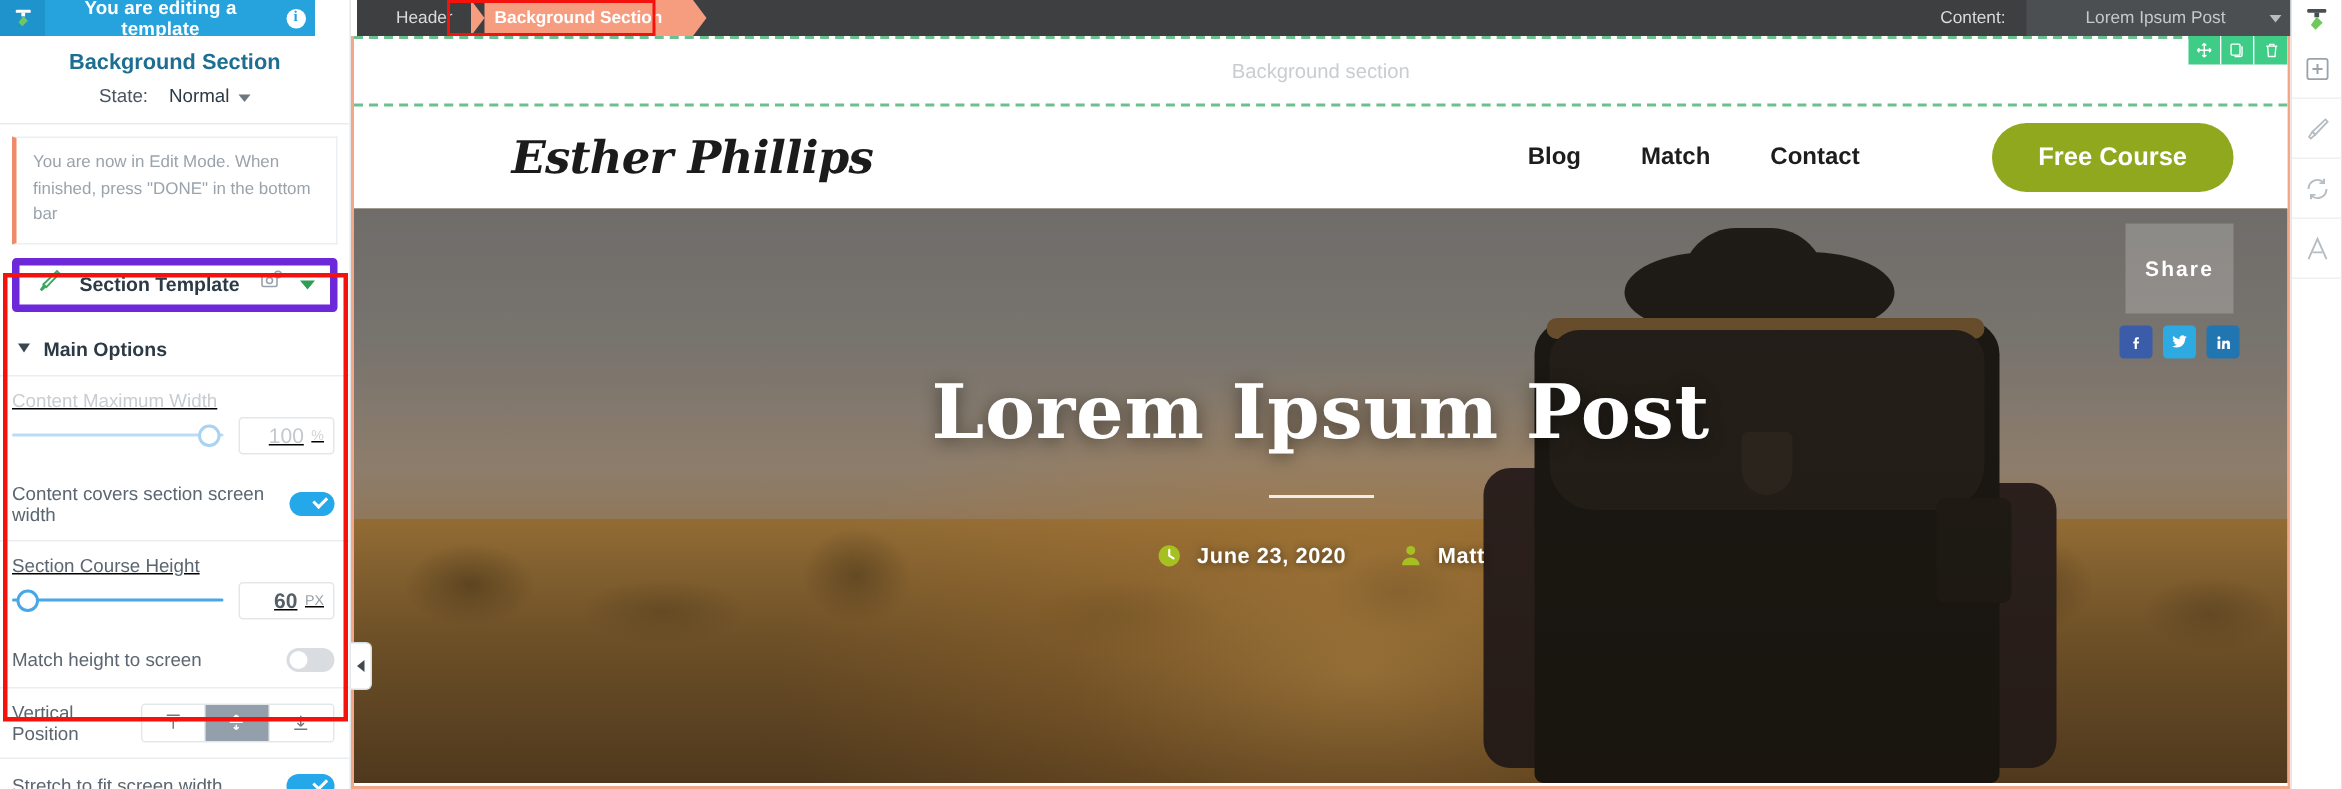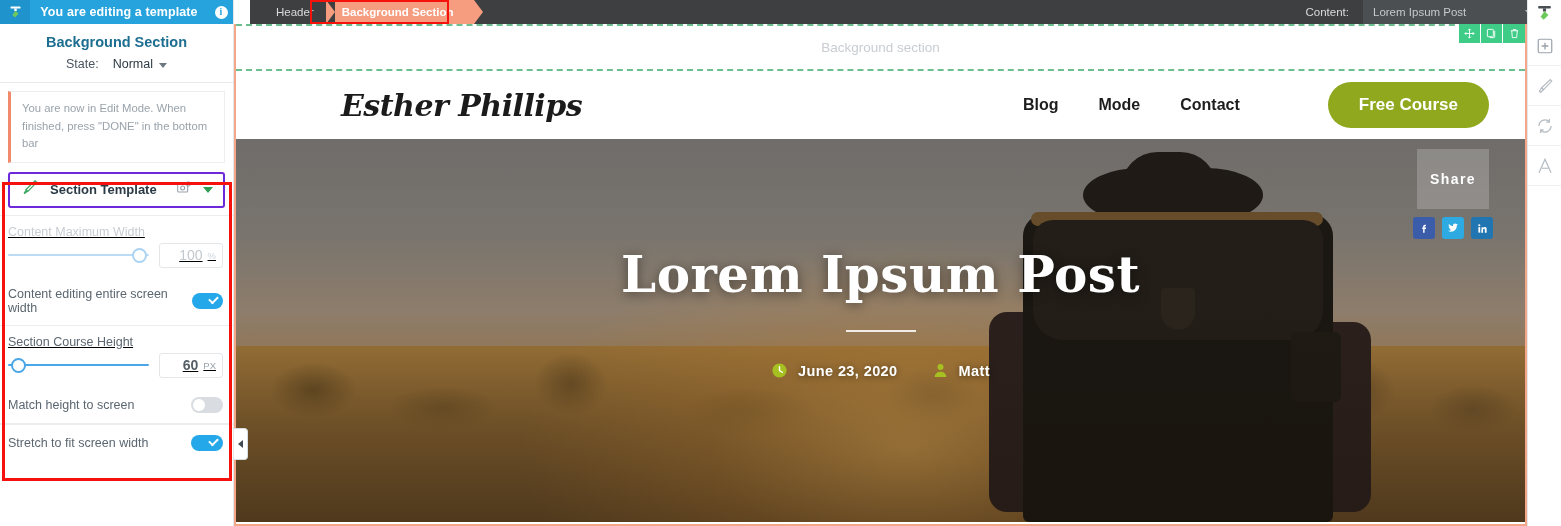--- a/index.html
+++ b/index.html
@@ -15,21 +15,21 @@
   
   #left-panel {
     position: absolute; left: 0; top: 0;
     width: 234px; height: 526px;
     background: #fff;
     border-right: 1px solid #e4e7ea;
     overflow: hidden;
   }
 
   .edit-banner {
-    height: 24px; width: 234px;
+    height: 24px; width: 210px;
     background: #26a3dd;
     display: flex; align-items: center;
     color: #fff;
   }
   .edit-banner .logo-box {
     width: 30px; height: 24px;
     display: flex; align-items: center; justify-content: center;
     background: #1e93cc;
   }
   .edit-banner .banner-text {
@@ -75,21 +75,21 @@
     background: #fff;
     border: 1px solid #eceff1;
     border-left: 3px solid #ef8b6b;
     padding: 8px 10px 9px 11px;
     font-size: 11.3px; line-height: 1.55;
     color: #9aa3ab;
   }
 
   .section-template {
     margin: 9px 8px 0 8px;
-    border: 2px solid #6d28d9;
+    border: 5px solid #6d28d9;
     border-radius: 3px;
     height: 36px;
     display: flex; align-items: center;
     padding: 0 10px;
     background: #fff;
   }
   .st-label { font-size: 13px; font-weight: bold; color: #2b3a45; margin-left: 11px; flex: 1; }
   .st-icons { display: flex; align-items: center; gap: 11px; }
   .chev-green {
     width: 0; height: 0;
@@ -211,21 +211,21 @@
   }
   .collapse-handle .arr {
     width: 0; height: 0;
     border-top: 4px solid transparent;
     border-bottom: 4px solid transparent;
     border-right: 5px solid #404850;
   }
 
   
   #top-bar {
-    position: absolute; left: 250px; top: 0;
+    position: absolute; left: 238px; top: 0;
     width: 1293px; height: 24px;
     background: #3d3f41;
     display: flex; align-items: stretch;
   }
   .crumbs { display: flex; align-items: stretch; padding-left: 14px; }
   .crumb {
     display: flex; align-items: center;
     font-size: 11.5px; color: #d9dbdd;
     padding: 0 12px;
     position: relative;
@@ -249,21 +249,21 @@
     border-bottom: 12px solid transparent;
     border-left: 9px solid #f79d7f;
   }
   .crumb-redbox {
     position: absolute; left: 60px; top: 0px;
     width: 139px; height: 24px;
     border: 2px solid #f5110c;
     z-index: 8; pointer-events: none;
   }
 
-  .top-right { margin-left: auto; display: flex; align-items: stretch; }
+  .top-right { margin-left: auto; display: flex; align-items: stretch; text-align: center; }
   .content-lbl {
     display: flex; align-items: center;
     font-size: 11.5px; color: #d9dbdd;
     padding: 0 14px 0 0;
   }
   .content-sel {
     width: 180px;
     background: #4c4f51;
     display: flex; align-items: center;
     padding: 0 10px;
@@ -553,38 +553,42 @@
             <circle cx="10" cy="12" r="3" fill="none" stroke="#98a1a9" stroke-width="1.6"></circle>
             <circle cx="18.5" cy="6" r="3.2" fill="none" stroke="#98a1a9" stroke-width="1.5"></circle>
             <path d="M18.5 4.2v3.6M16.7 6h3.6" stroke="#98a1a9" stroke-width="1.3"></path>
           </svg>
         </span>
         <span class="chev-green"></span>
       </span>
     </div>
 
     <div class="main-options">
+      <div class="opt-header">
+        <span class="tri-dn"></span>
+        <span>Main Options</span>
+      </div>
       <div class="opt-divider"></div>
 
       <div class="opt-block">
         <div class="opt-label dim">Content Maximum Width</div>
         <div class="slider-row">
           <div class="slider dim">
             <div class="track"></div>
             <div class="knob" style="left:88%"></div>
           </div>
           <div class="num-box dim">
             <span class="num">100</span>
             <span class="unit">%</span>
           </div>
         </div>
       </div>
 
       <div class="toggle-row">
-        <span class="t-label">Content editing entire screen width</span>
+        <span class="t-label">Content covers section screen width</span>
         <span class="sw on">
             <span class="ball"></span>
           </span>
       </div>
       <div class="opt-divider"></div>
 
       <div class="opt-block">
         <div class="opt-label">Section Course Height</div>
         <div class="slider-row">
           <div class="slider">
@@ -599,20 +603,44 @@
       </div>
 
       <div class="toggle-row">
         <span class="t-label">Match height to screen</span>
         <span class="sw">
             <span class="ball"></span>
           </span>
       </div>
       <div class="opt-divider"></div>
 
+      <div class="vpos-row">
+        <span class="v-label">Vertical Position</span>
+        <span class="btn-group">
+          <span class="bg-btn">
+            <svg width="13" height="13" viewBox="0 0 24 24">
+              <path d="M4 3.5h16" stroke="#70797f" stroke-width="1.8"></path>
+              <path d="M12 20V7M12 7l-4 4M12 7l4 4" stroke="#70797f" stroke-width="1.8" fill="none"></path>
+            </svg>
+          </span>
+          <span class="bg-btn sel">
+            <svg width="13" height="13" viewBox="0 0 24 24">
+              <path d="M4 12h16" stroke="#ffffff" stroke-width="1.8"></path>
+              <path d="M12 3v6M12 3L9 6M12 3l3 3" stroke="#ffffff" stroke-width="1.8" fill="none"></path>
+              <path d="M12 21v-6M12 21l-3-3M12 21l3-3" stroke="#ffffff" stroke-width="1.8" fill="none"></path>
+            </svg>
+          </span>
+          <span class="bg-btn">
+            <svg width="13" height="13" viewBox="0 0 24 24">
+              <path d="M4 20.5h16" stroke="#70797f" stroke-width="1.8"></path>
+              <path d="M12 4v13M12 17l-4-4M12 17l4-4" stroke="#70797f" stroke-width="1.8" fill="none"></path>
+            </svg>
+          </span>
+        </span>
+      </div>
       <div class="opt-divider"></div>
 
       <div class="toggle-row">
         <span class="t-label">Stretch to fit screen width</span>
         <span class="sw on">
             <span class="ball"></span>
           </span>
       </div>
     </div>
 
@@ -660,21 +688,21 @@
     </div>
 
     <div class="bg-sec-strip">
       <span class="lbl">Background section</span>
     </div>
 
     <div class="site-header">
       <span class="brand">Esther Phillips</span>
       <nav class="nav">
         <a href="#">Blog</a>
-        <a href="#">Mode</a>
+        <a href="#">Match</a>
         <a href="#">Contact</a>
         <button class="cta">Free Course</button>
       </nav>
     </div>
 
     <div class="hero">
       <div class="sky"></div>
       <div class="ground"></div>
       <div class="treeline"></div>
       <div class="sunglow"></div>

